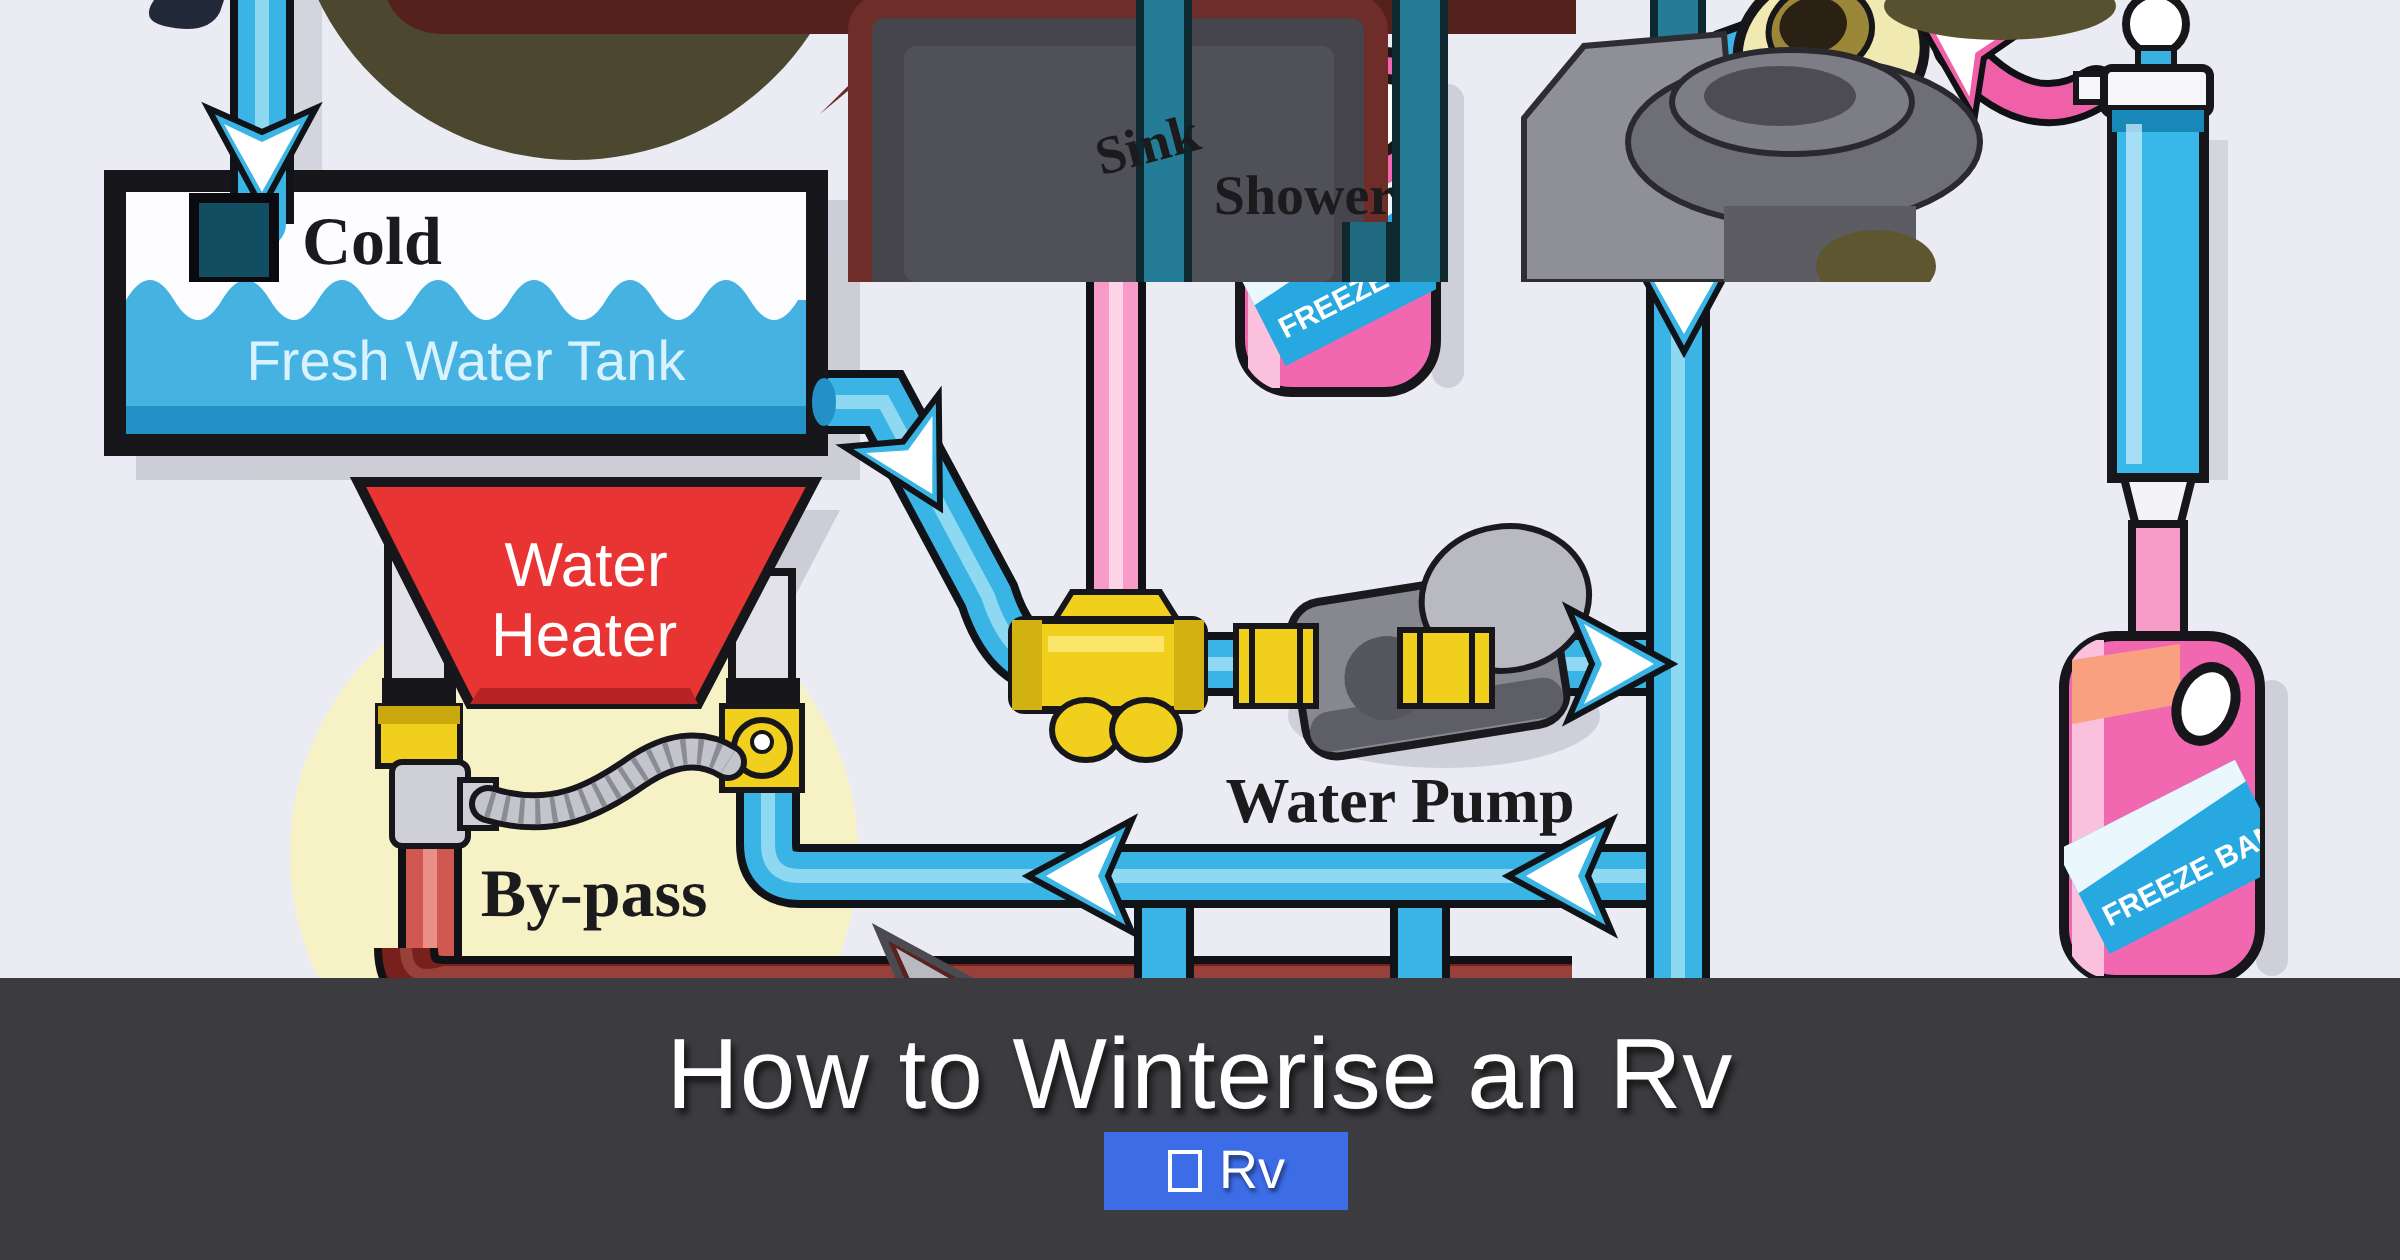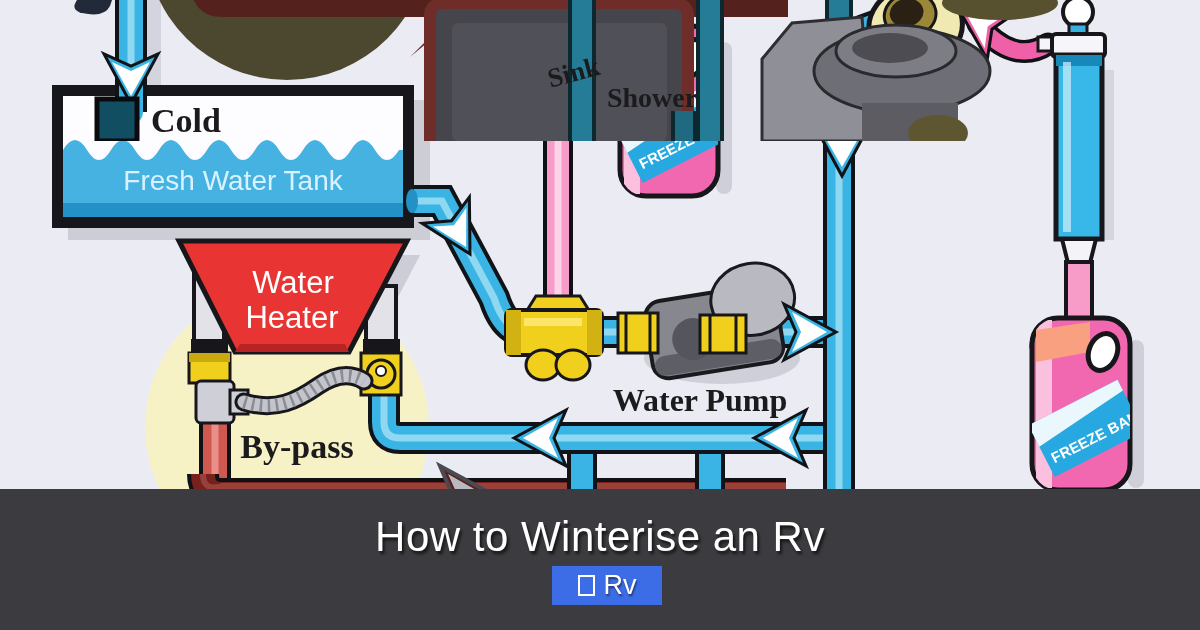--- a/index.html
+++ b/index.html
@@ -14,27 +14,27 @@
   .sansLabel{font-family:"Liberation Sans",sans-serif;}
   
   #band{
     position:absolute;left:0;top:489px;width:1200px;height:141px;
     background:#3c3c40;
   }
   #bandArt{position:absolute;left:0;top:489px;}
   
   #title{
     position:absolute;left:0;top:514px;width:1200px;height:48px;
-    text-align:center;font-size:42px;line-height:46px;color:#ffffff;
+    text-align:center;font-size:50px;line-height:46px;color:#ffffff;
     text-shadow:2px 3px 3px rgba(0,0,0,0.65);
     letter-spacing:0.5px;
   }
   
   #badge{
-    position:absolute;left:552px;top:566px;width:110px;height:39px;
+    position:absolute;left:552px;top:566px;width:122px;height:39px;
     background:#3d6ce7;display:flex;align-items:center;justify-content:center;
     gap:9px;color:#fff;
   }
   #badge .tofu{
     width:17px;height:21px;border:2.5px solid #ffffff;display:inline-block;
     box-sizing:border-box;
   }
   #badge .blabel{
     font-size:27px;line-height:27px;text-shadow:1px 2px 2px rgba(0,0,0,0.5);
   }

